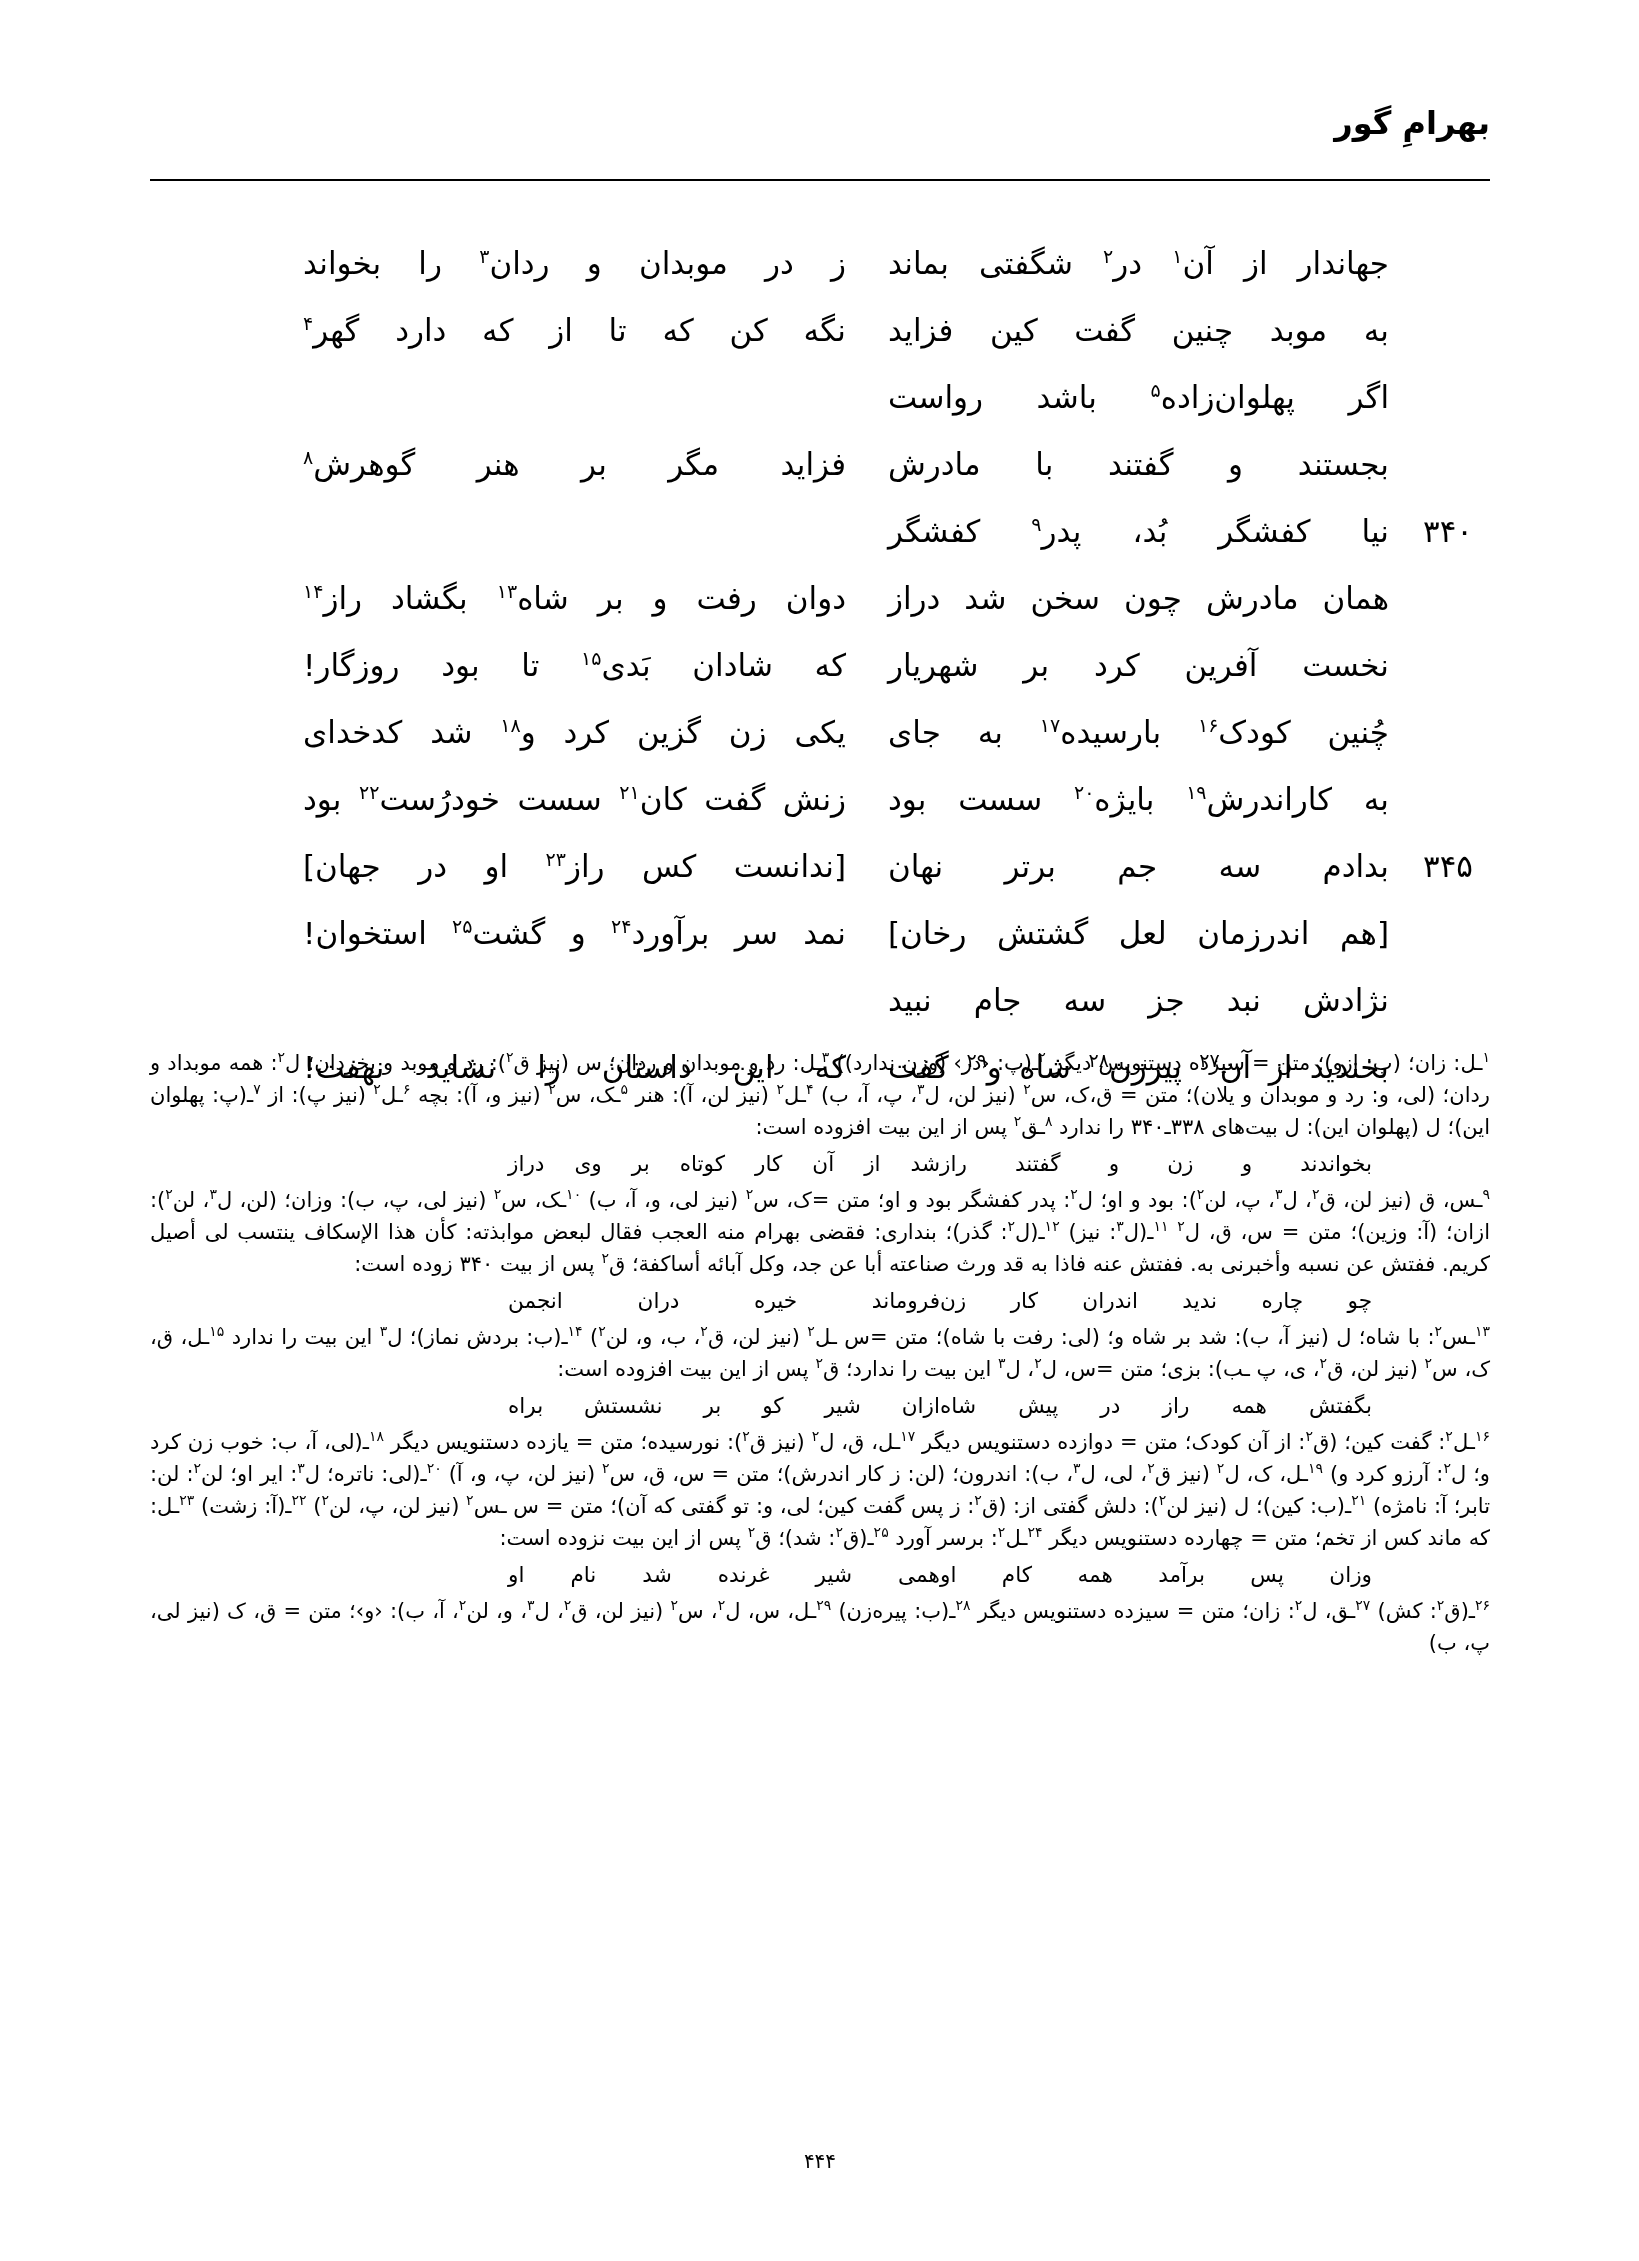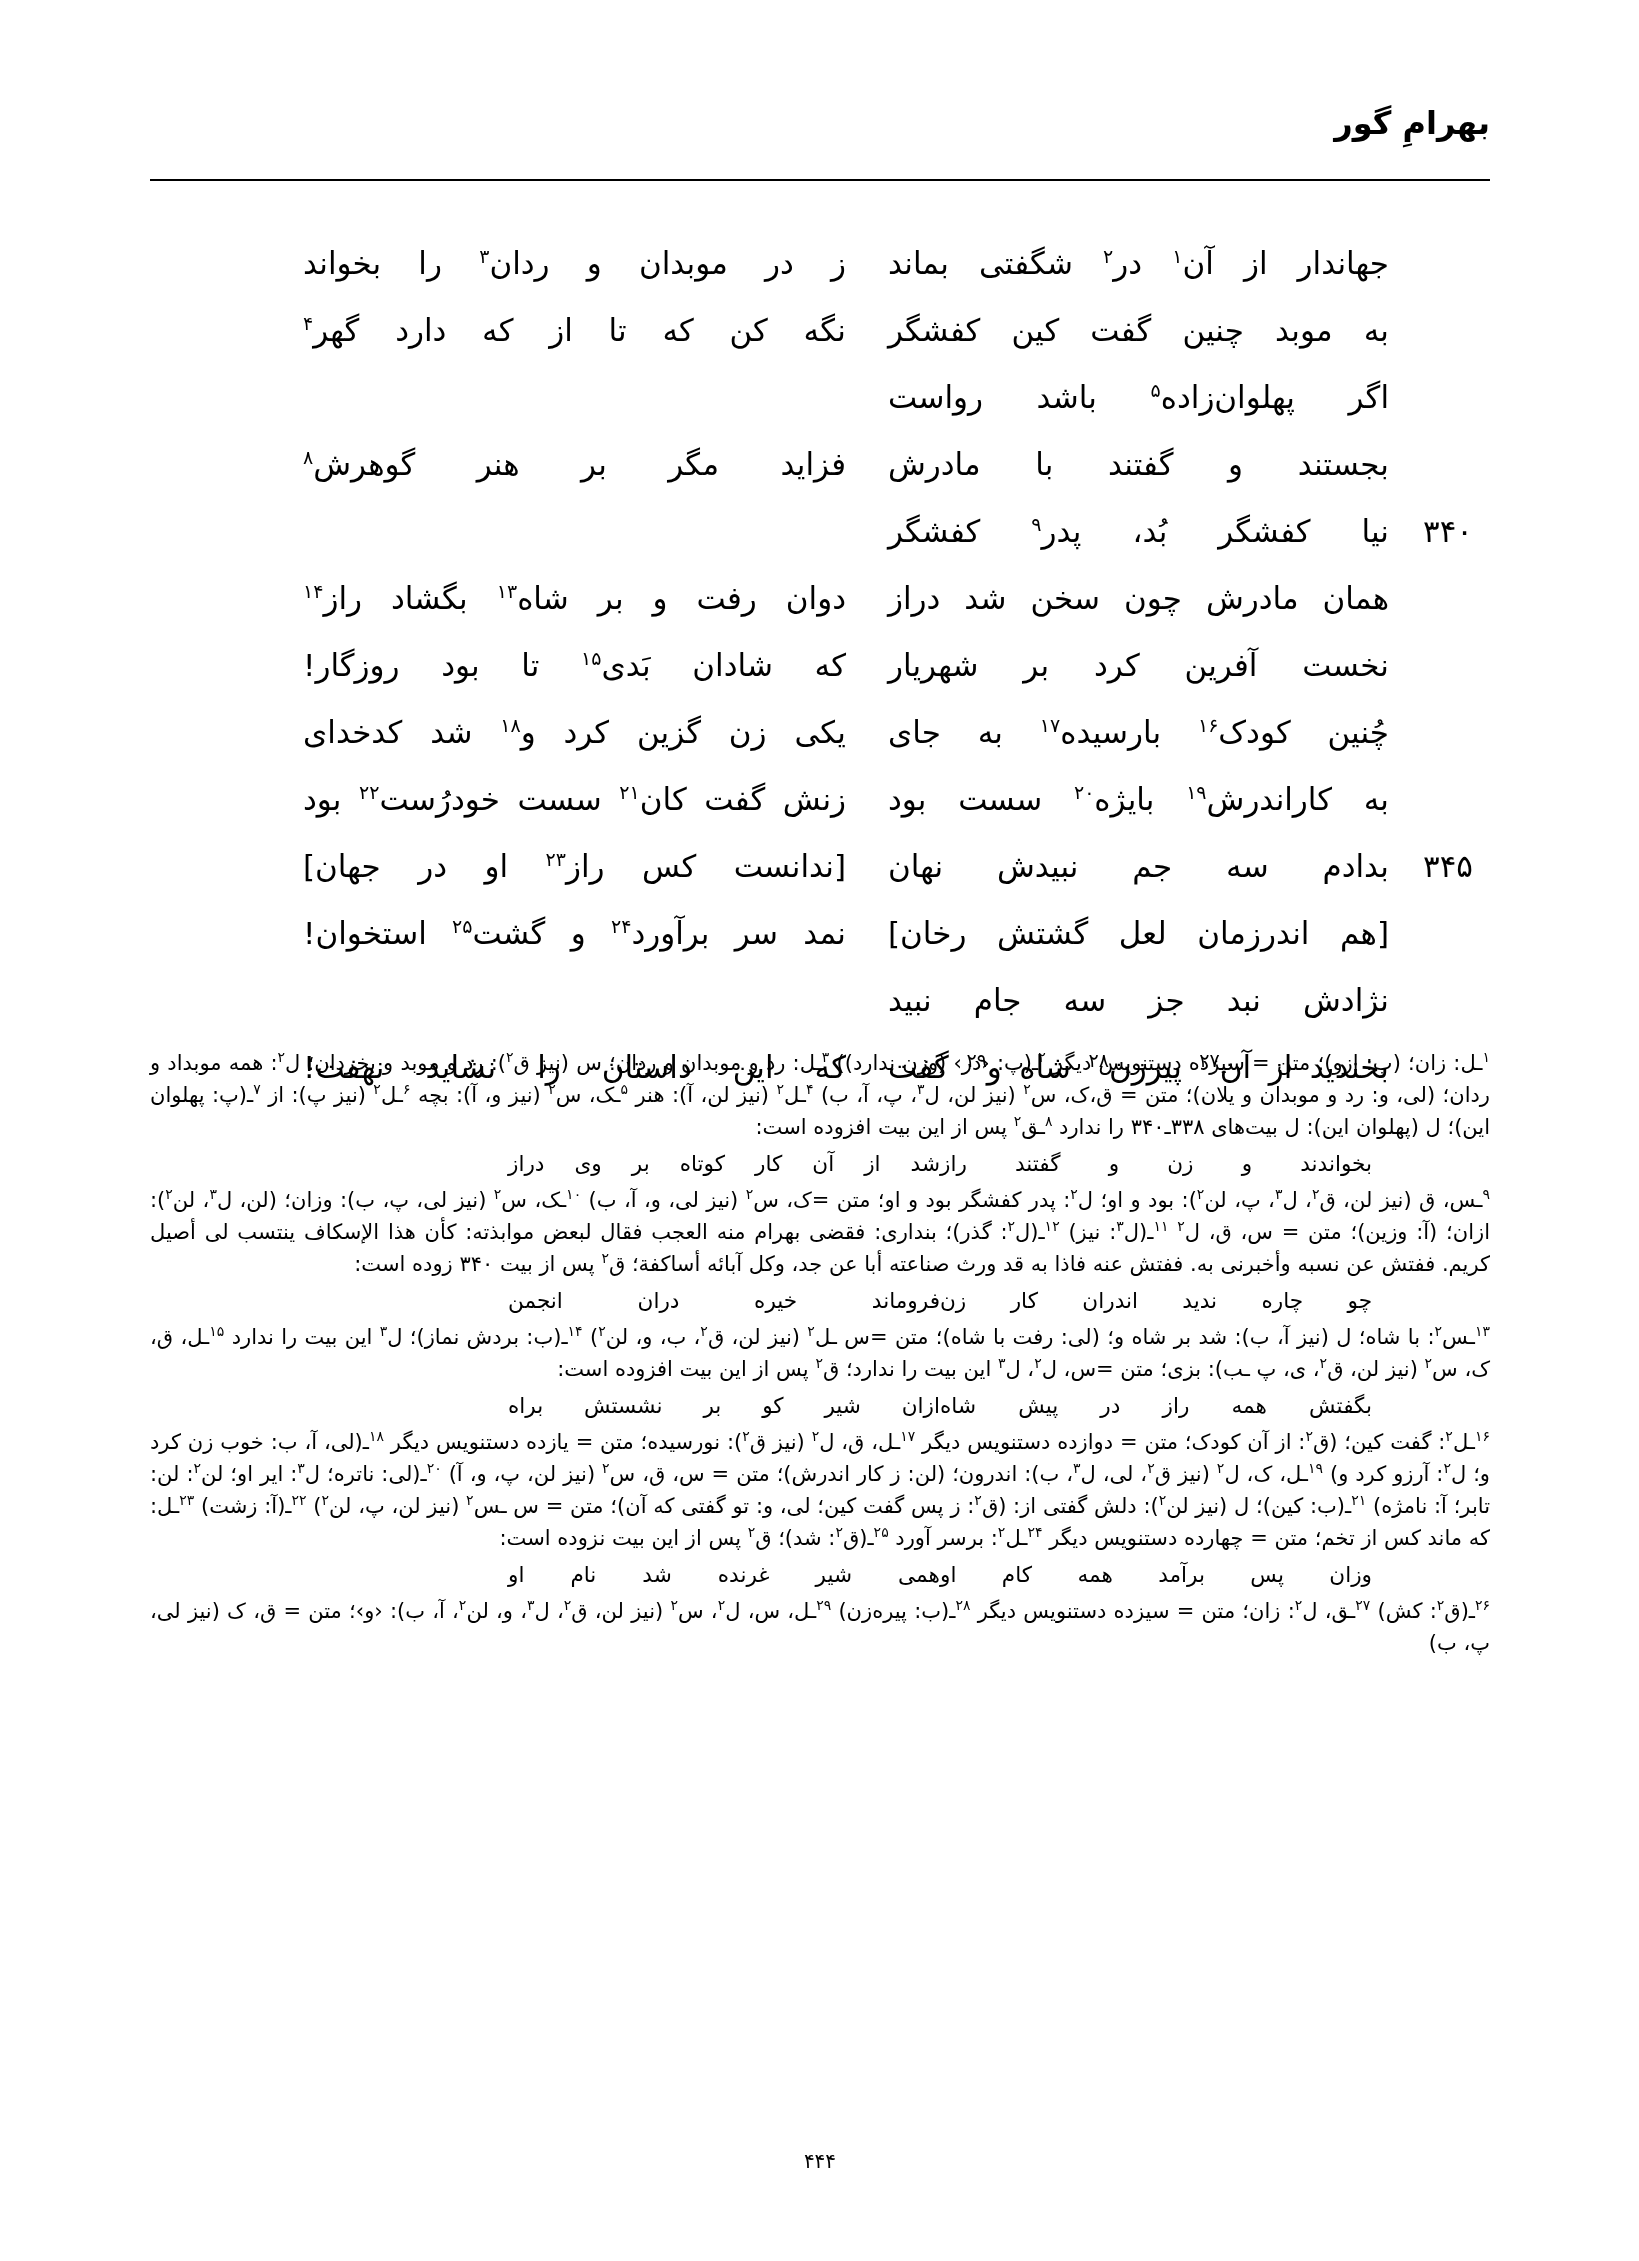--- a/index.html
+++ b/index.html
@@ -94,21 +94,21 @@
   </div>
 
   <div class="verse" id="verse-block">
       <div class="bayt">
         <div class="num-gutter"></div>
         <div class="hemistich first">جهاندار از آن<sup>۱</sup> در<sup>۲</sup> شگفتی بماند</div>
         <div class="hemistich second">ز در موبدان و ردان<sup>۳</sup> را بخواند</div>
       </div>
       <div class="bayt">
         <div class="num-gutter"></div>
-        <div class="hemistich first">به موبد چنین گفت کین کفشگر</div>
+        <div class="hemistich first">به موبد چنین گفت کین فزاید</div>
         <div class="hemistich second">نگه کن که تا از که دارد گهر<sup>۴</sup></div>
       </div>
       <div class="bayt">
         <div class="num-gutter"></div>
         <div class="hemistich first">اگر پهلوان‌زاده<sup>۵</sup> باشد رواست</div>
       </div>
       <div class="bayt">
         <div class="num-gutter"></div>
         <div class="hemistich first">بجستند و گفتند با مادرش</div>
         <div class="hemistich second">فزاید مگر بر هنر گوهرش<sup>۸</sup></div>
@@ -132,21 +132,21 @@
         <div class="hemistich first">چُنین کودک<sup>۱۶</sup> بارسیده<sup>۱۷</sup> به جای</div>
         <div class="hemistich second">یکی زن گزین کرد و<sup>۱۸</sup> شد کدخدای</div>
       </div>
       <div class="bayt">
         <div class="num-gutter"></div>
         <div class="hemistich first">به کاراندرش<sup>۱۹</sup> بایژه<sup>۲۰</sup> سست بود</div>
         <div class="hemistich second">زنش گفت کان<sup>۲۱</sup> سست خودرُست<sup>۲۲</sup> بود</div>
       </div>
       <div class="bayt">
         <div class="num-gutter">۳۴۵</div>
-        <div class="hemistich first">بدادم سه جم نبیدش نهان</div>
+        <div class="hemistich first">بدادم سه جم برتر نهان</div>
         <div class="hemistich second">[ندانست کس راز<sup>۲۳</sup> او در جهان]</div>
       </div>
       <div class="bayt">
         <div class="num-gutter"></div>
         <div class="hemistich first">[هم اندرزمان لعل گشتش رخان]</div>
         <div class="hemistich second">نمد سر برآورد<sup>۲۴</sup> و گشت<sup>۲۵</sup> استخوان!</div>
       </div>
       <div class="bayt">
         <div class="num-gutter"></div>
         <div class="hemistich first">نژادش نبد جز سه جام نبید</div>

